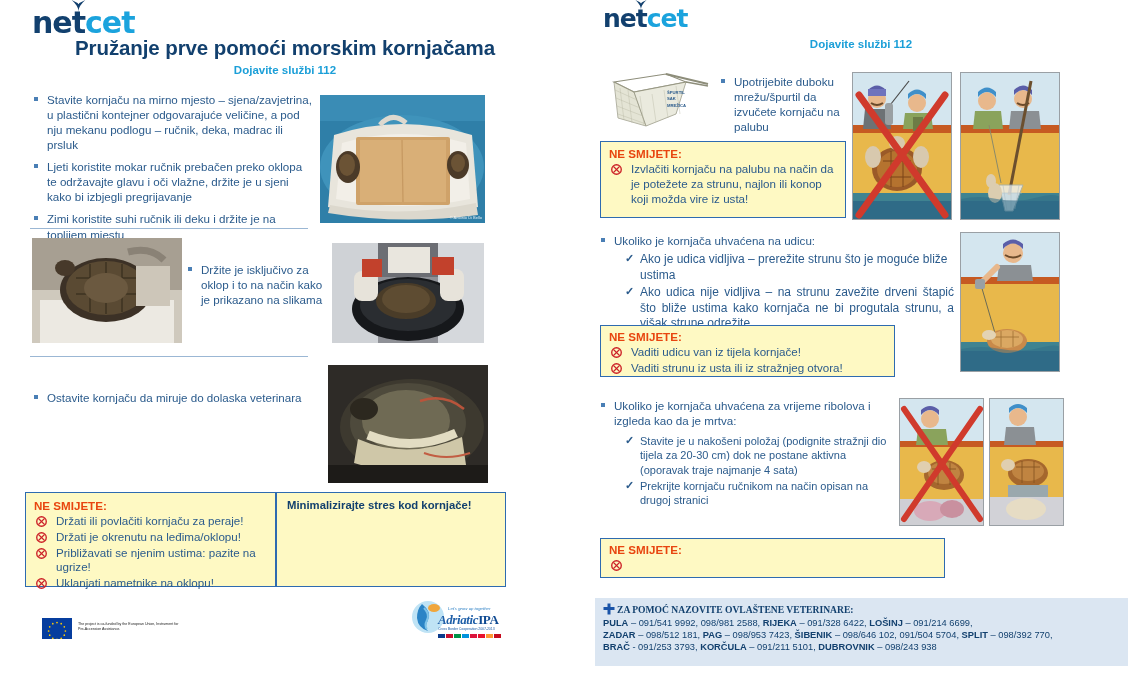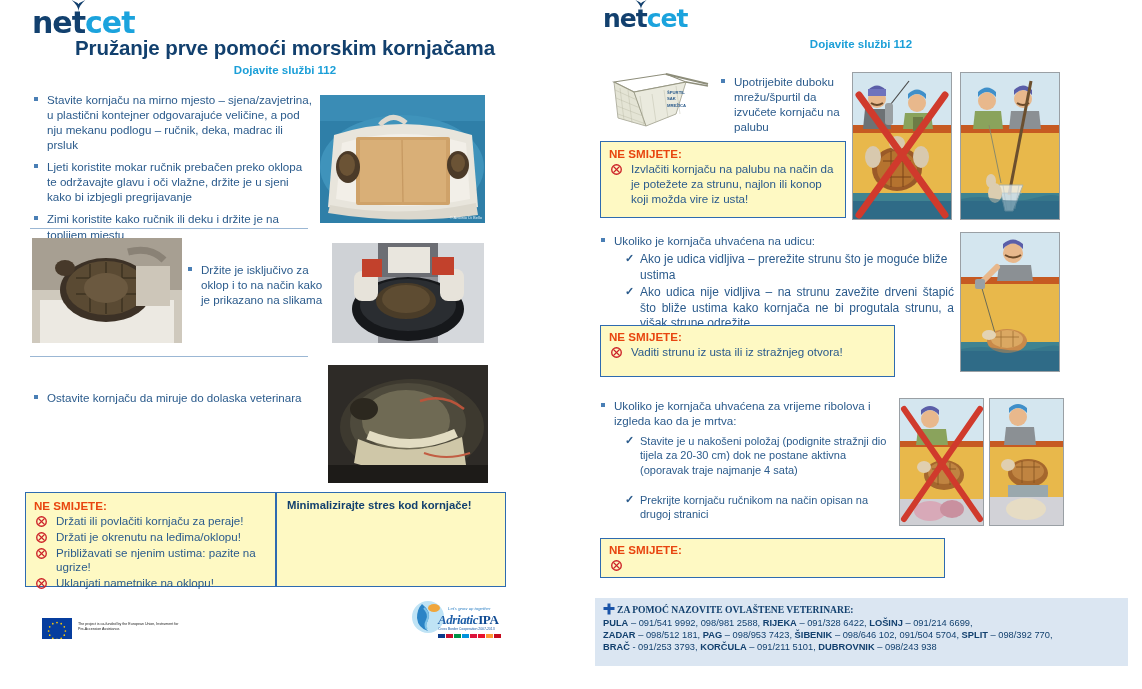--- a/index.html
+++ b/index.html
@@ -91,21 +91,21 @@
         </svg></span><span class="cet">cet</span>
   </div>
 
   <div class="main-title" style="left:40px;top:36px;width:490px;">Pružanje prve pomoći morskim kornjačama</div>
   <div class="sub-title" style="left:40px;top:64px;width:490px;">Dojavite službi 112</div>
 
   <div class="txt" style="position:absolute;left:32px;top:92px;width:280px;">
     <ul class="bl">
       <li>Stavite kornjaču na mirno mjesto – sjena/zavjetrina, u plastični kontejner odgovarajuće veličine, a pod nju mekanu podlogu – ručnik, deka, madrac ili prsluk</li>
       <li>Ljeti koristite mokar ručnik prebačen preko oklopa te održavajte glavu i oči vlažne, držite je u sjeni kako bi izbjegli pregrijavanje</li>
-      <li>Zimi koristite kako ručnik ili deku i držite je na toplijem mjestu</li>
+      <li>Zimi koristite suhi ručnik ili deku i držite je na toplijem mjestu</li>
     </ul>
   </div>
 
   <div class="ph" style="left:320px;top:95px;width:165px;height:128px;">
     <svg viewBox="0 0 165 128" width="165" height="128">
       <rect width="165" height="128" fill="#2f7fa8"></rect>
       <rect y="0" width="165" height="26" fill="#3a8cb5"></rect>
       <ellipse cx="82" cy="72" rx="82" ry="52" fill="#3f93bb"></ellipse>
       <path d="M14 40 Q82 18 152 40 L158 112 Q82 126 8 112 Z" fill="#e8e5dc"></path>
       <path d="M22 48 Q82 30 146 48 L150 104 Q82 118 16 104 Z" fill="#f2efe8"></path>
@@ -423,32 +423,40 @@
 
   <div class="warnbox" style="left:29px;top:325px;width:295px;height:52px;padding:4px 6px 3px 8px;">
     <div class="warn-title">NE SMIJETE:</div>
     <ul class="warn-list">
       <li>
         <svg class="nosign" viewBox="0 0 12 12">
             <circle cx="6" cy="6" r="5.2" fill="none" stroke="#cc2027" stroke-width="1.5"></circle>
             <line x1="2.6" y1="2.6" x2="9.4" y2="9.4" stroke="#cc2027" stroke-width="1.5"></line>
             <line x1="9.4" y1="2.6" x2="2.6" y2="9.4" stroke="#cc2027" stroke-width="1.5"></line>
           </svg>
+        <span>Vaditi udicu van iz tijela kornjače!</span>
+      </li>
+      <li>
+        <svg class="nosign" viewBox="0 0 12 12">
+            <circle cx="6" cy="6" r="5.2" fill="none" stroke="#cc2027" stroke-width="1.5"></circle>
+            <line x1="2.6" y1="2.6" x2="9.4" y2="9.4" stroke="#cc2027" stroke-width="1.5"></line>
+            <line x1="9.4" y1="2.6" x2="2.6" y2="9.4" stroke="#cc2027" stroke-width="1.5"></line>
+          </svg>
         <span>Vaditi strunu iz usta ili iz stražnjeg otvora!</span>
       </li>
     </ul>
   </div>
 
   <div class="txt" style="position:absolute;left:28px;top:398px;width:290px;">
     <ul class="bl" style="margin-bottom:2px;">
       <li style="margin-bottom:6px;">Ukoliko je kornjača uhvaćena za vrijeme ribolova i izgleda kao da je mrtva:</li>
     </ul>
     <div style="padding-left:26px;font-size:11px;">
       <ul class="chk">
-        <li style="margin-bottom:16px;">Stavite je u nakošeni položaj (podignite stražnji dio tijela za 20-30 cm) dok ne postane aktivna (oporavak traje najmanje 4 sata)</li>
+        <li style="margin-bottom:2px;">Stavite je u nakošeni položaj (podignite stražnji dio tijela za 20-30 cm) dok ne postane aktivna (oporavak traje najmanje 4 sata)</li>
         <li>Prekrijte kornjaču ručnikom na način opisan na drugoj stranici</li>
       </ul>
     </div>
   </div>
 
   <div class="ill" style="left:328px;top:398px;width:85px;height:128px;">
     <svg viewBox="0 0 85 128" width="85" height="128">
       <rect width="85" height="128" fill="#d4e6ef"></rect>
       <rect y="42" width="85" height="6" fill="#c65a22"></rect>
       <rect y="48" width="85" height="52" fill="#e8b84b"></rect>

